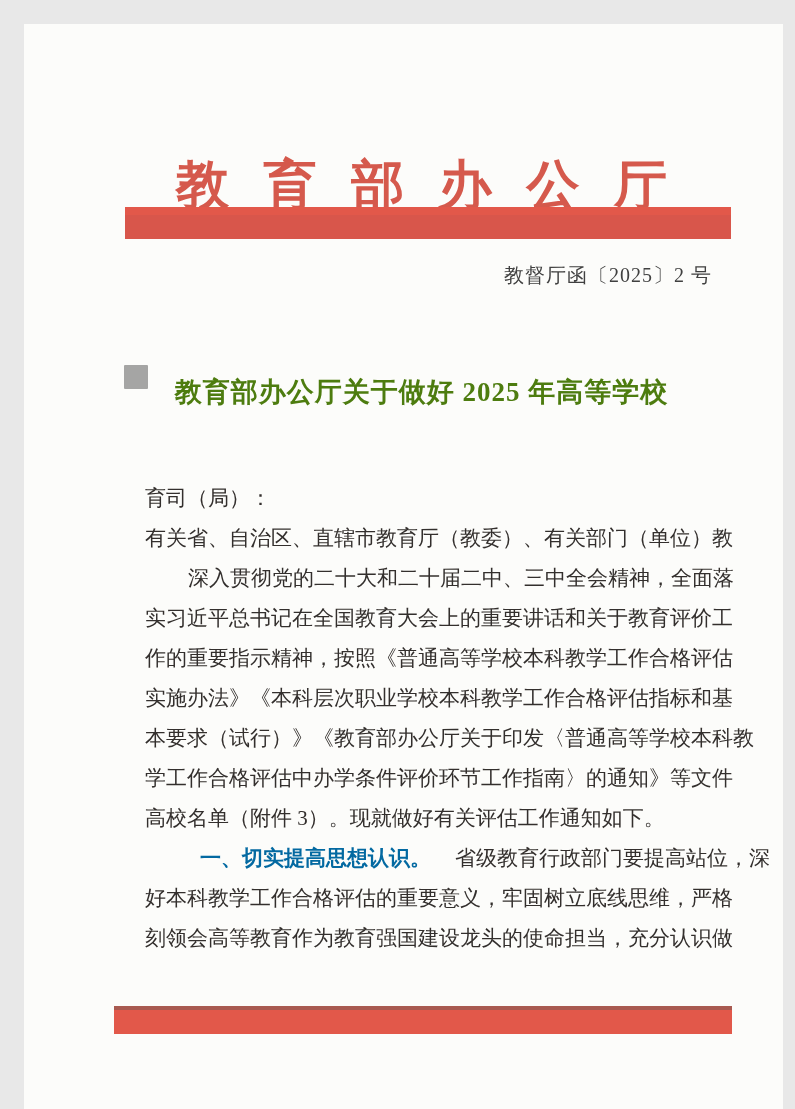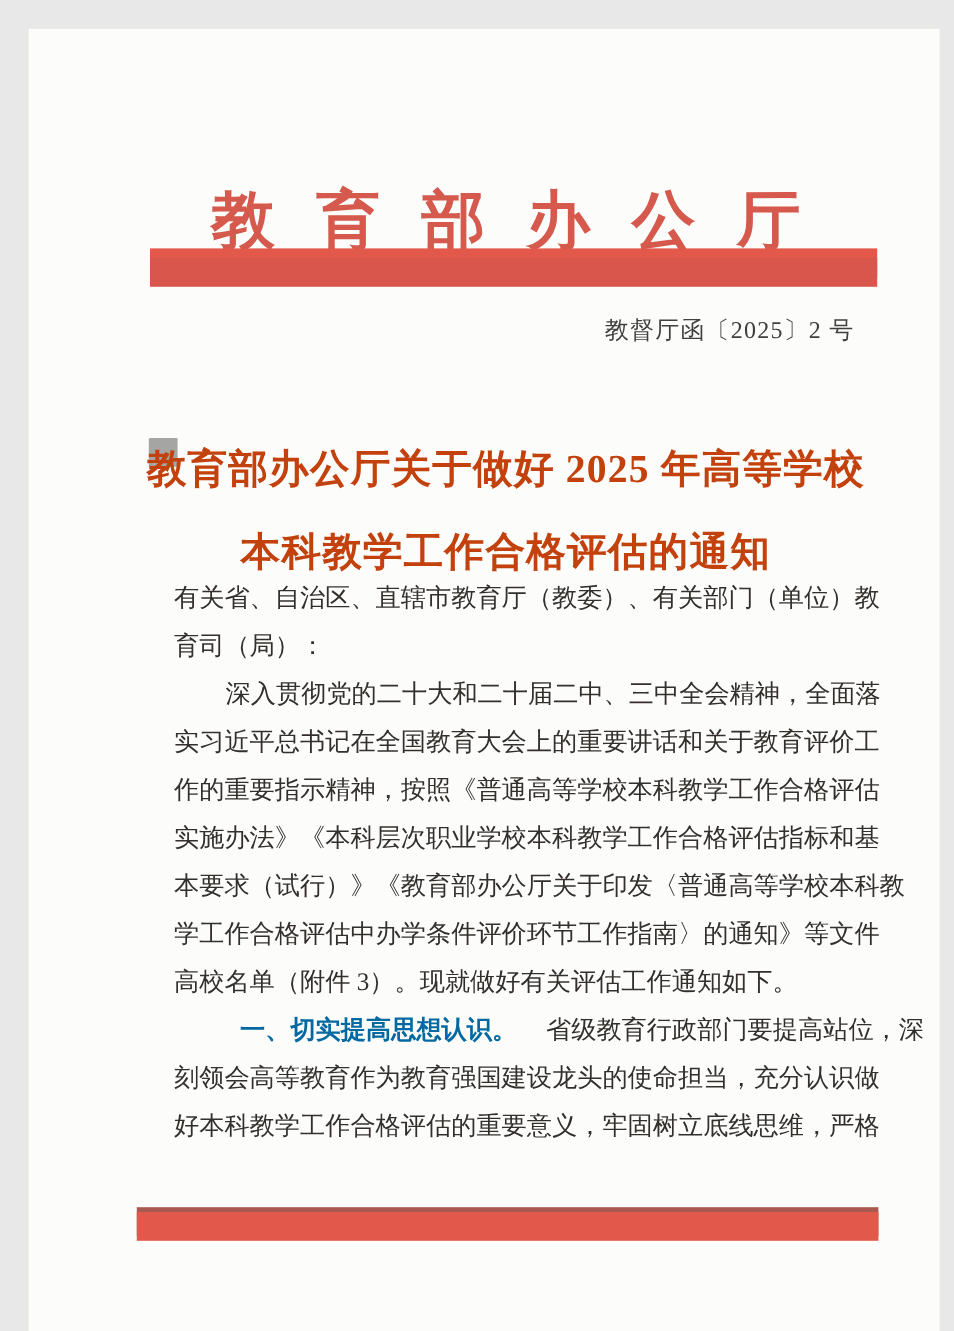--- a/index.html
+++ b/index.html
@@ -47,23 +47,23 @@
     position: absolute;
     top: 226px; right: 95px;
     font-size: 20px;
     color: #404040;
     letter-spacing: 1px;
   }
   .doc-title {
     position: absolute;
     top: 322px; left: 60px; right: 60px;
     text-align: center;
-    font-size: 33px;
+    font-size: 27px;
     font-weight: bold;
-    color: #c2410c;
+    color: #4d7c0f;
     line-height: 45px;
     letter-spacing: 1px;
   }
   .body-text {
     position: absolute;
     top: 430px; left: 97px; width: 607px;
     font-size: 21px;
   }
   .line {
     height: 40px;
@@ -109,34 +109,33 @@
 
   <div class="rule-top-thick"></div>
   <div class="rule-top-thin"></div>
 
   <div class="doc-number">教督厅函〔2025〕2 号</div>
 
   <div class="scan-speck"></div>
 
   <div class="doc-title">
     <div>教育部办公厅关于做好 2025 年高等学校</div>
-    <div>本科教学工作合格评估的通知</div>
   </div>
 
   <div class="body-text">
+    <div class="line short">育司（局）：</div>
     <div class="line">有关省、自治区、直辖市教育厅（教委）、有关部门（单位）教</div>
-    <div class="line short">育司（局）：</div>
     <div class="line indent">深入贯彻党的二十大和二十届二中、三中全会精神，全面落</div>
     <div class="line">实习近平总书记在全国教育大会上的重要讲话和关于教育评价工</div>
     <div class="line">作的重要指示精神，按照《普通高等学校本科教学工作合格评估</div>
     <div class="line">实施办法》《本科层次职业学校本科教学工作合格评估指标和基</div>
     <div class="line">本要求（试行）》《教育部办公厅关于印发〈普通高等学校本科教</div>
     <div class="line">学工作合格评估中办学条件评价环节工作指南〉的通知》等文件</div>
     <div class="line short">高校名单（附件 3）。现就做好有关评估工作通知如下。</div>
     <div class="line indent"><span class="bold-lead">一、切实提高思想认识。</span><span>省级教育行政部门要提高站位，深</span></div>
+    <div class="line">好本科教学工作合格评估的重要意义，牢固树立底线思维，严格</div>
     <div class="line">刻领会高等教育作为教育强国建设龙头的使命担当，充分认识做</div>
-    <div class="line">好本科教学工作合格评估的重要意义，牢固树立底线思维，严格</div>
   </div>
 
   <div class="rule-bottom-thin"></div>
   <div class="rule-bottom-thick"></div>
 
 </div>
 
 </body></html>

